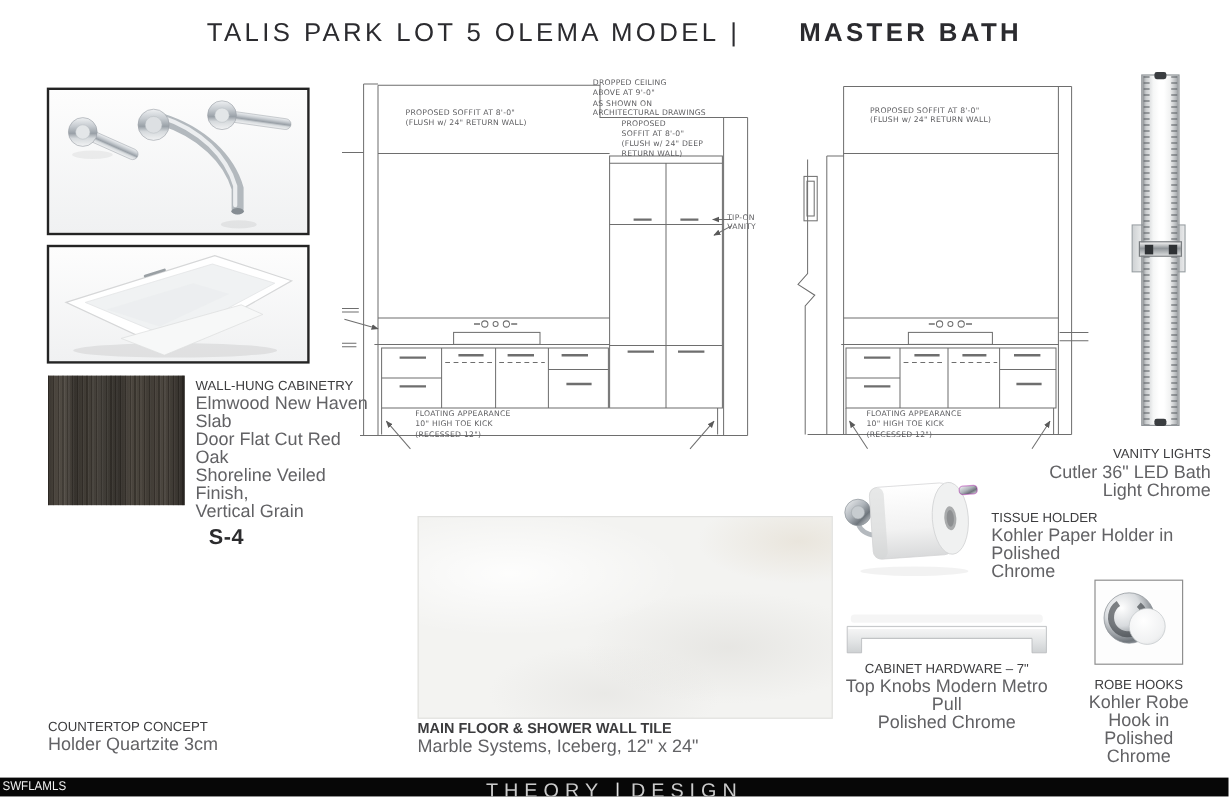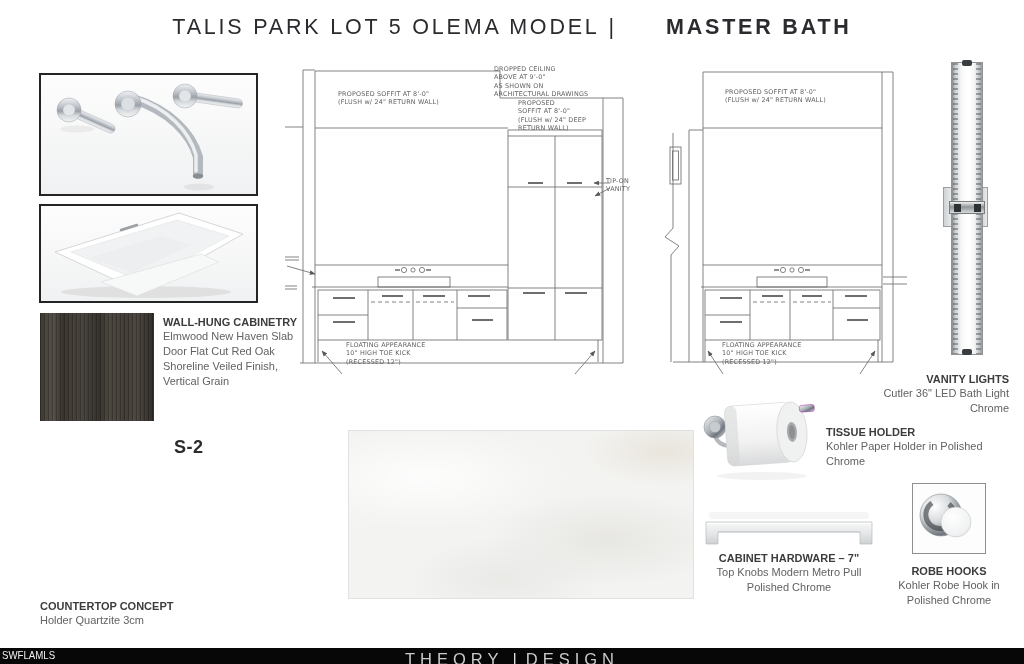--- a/index.html
+++ b/index.html
@@ -19,23 +19,23 @@
   
   .wood{position:absolute;left:40px;top:313px;width:114px;height:108px;
     background:
       linear-gradient(90deg, rgba(0,0,0,.28) 0%, rgba(0,0,0,0) 6%, rgba(255,255,255,.05) 12%,
         rgba(0,0,0,.22) 20%, rgba(0,0,0,0) 28%, rgba(255,255,255,.04) 38%, rgba(0,0,0,.24) 52%,
         rgba(0,0,0,0) 60%, rgba(0,0,0,.2) 74%, rgba(0,0,0,0) 84%, rgba(0,0,0,.28) 100%),
       repeating-linear-gradient(90deg, rgba(18,14,10,.3) 0 1px, rgba(255,255,255,.04) 1px 2px, rgba(0,0,0,0) 2px 4px),
       linear-gradient(90deg,#4e4840,#3d3933 40%,#524c44 70%,#443f39);}
   
   .tb{position:absolute;}
-  .h{font-weight:bold;font-size:11px;color:#3c3c3e;line-height:14px;}
+  .h{font-weight:normal;font-size:11px;color:#3c3c3e;line-height:14px;}
   .h12{font-weight:bold;font-size:12px;color:#3c3c3e;line-height:15px;}
-  .b{font-size:11px;color:#626265;line-height:15px;white-space:pre-line;}
+  .b{font-size:15px;color:#626265;line-height:15px;white-space:pre-line;}
   .center{text-align:center;}
   .right{text-align:right;}
   #cabinetry-text{left:163px;top:315px;width:145px;}
   #spec-code{left:174px;top:437px;font-size:18px;font-weight:bold;color:#2c2c2e;letter-spacing:.5px;}
   #countertop-text{left:40px;top:599px;width:200px;}
   #tile-text{left:348px;top:600px;width:300px;}
   #vanity-text{left:845px;top:372px;width:164px;}
   #tissue-text{left:826px;top:425px;width:182px;}
   #hardware-text{left:698px;top:551px;width:182px;}
   #robe-text{left:897px;top:564px;width:104px;}
@@ -145,21 +145,21 @@
   <div class="wood"></div>
 
   <div id="cabinetry-text" class="tb">
     <div class="h">WALL-HUNG CABINETRY</div>
     <div class="b">Elmwood New Haven Slab
 Door Flat Cut Red Oak
 Shoreline Veiled Finish,
 Vertical Grain</div>
   </div>
 
-  <div id="spec-code" class="tb">S-2</div>
+  <div id="spec-code" class="tb">S-4</div>
 
   <svg id="drawing" class="abs" viewBox="0 0 635 335">
     <defs>
       <marker id="ah" viewBox="0 0 10 10" refX="9" refY="5" markerWidth="7" markerHeight="7" orient="auto">
         <path d="M0,1 L10,5 L0,9 z" fill="#5a5a5a"></path>
       </marker>
     </defs>
     <g stroke="#6e6e6e" stroke-width=".85" fill="none">
 
       <path d="M18,12 V305 M30,13 V305 M18,12 H30"></path>
@@ -239,20 +239,24 @@
   <div class="note" id="n-toe-left">FLOATING APPEARANCE
 10" HIGH TOE KICK
 (RECESSED 12")</div>
   <div class="note" id="n-soffit-right">PROPOSED SOFFIT AT 8'-0"
 (FLUSH w/ 24" RETURN WALL)</div>
   <div class="note" id="n-toe-right">FLOATING APPEARANCE
 10" HIGH TOE KICK
 (RECESSED 12")</div>
 
   <div class="tile"></div>
+  <div id="tile-text" class="tb">
+    <div class="h12">MAIN FLOOR &amp; SHOWER WALL TILE</div>
+    <div class="b">Marble Systems, Iceberg, 12" x 24"</div>
+  </div>
 
   <div id="countertop-text" class="tb">
     <div class="h">COUNTERTOP CONCEPT</div>
     <div class="b">Holder Quartzite 3cm</div>
   </div>
 
   <div class="vl-backplate"></div>
   <div class="vl-bar">
     <div class="vl-edge l"></div>
     <div class="vl-edge r"></div>

